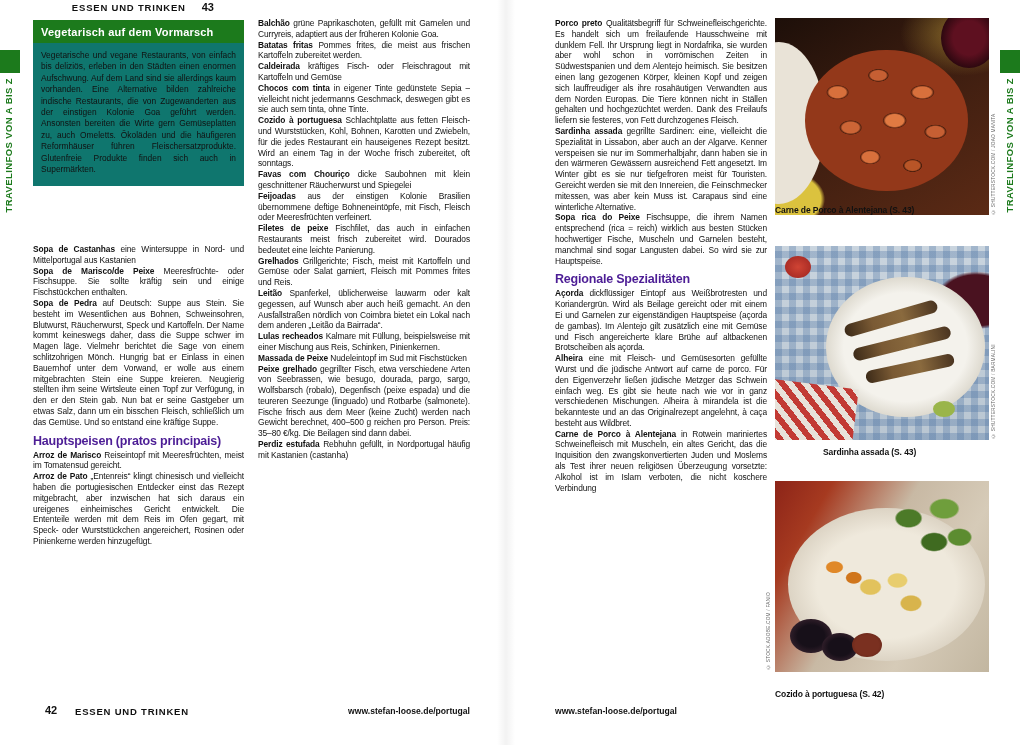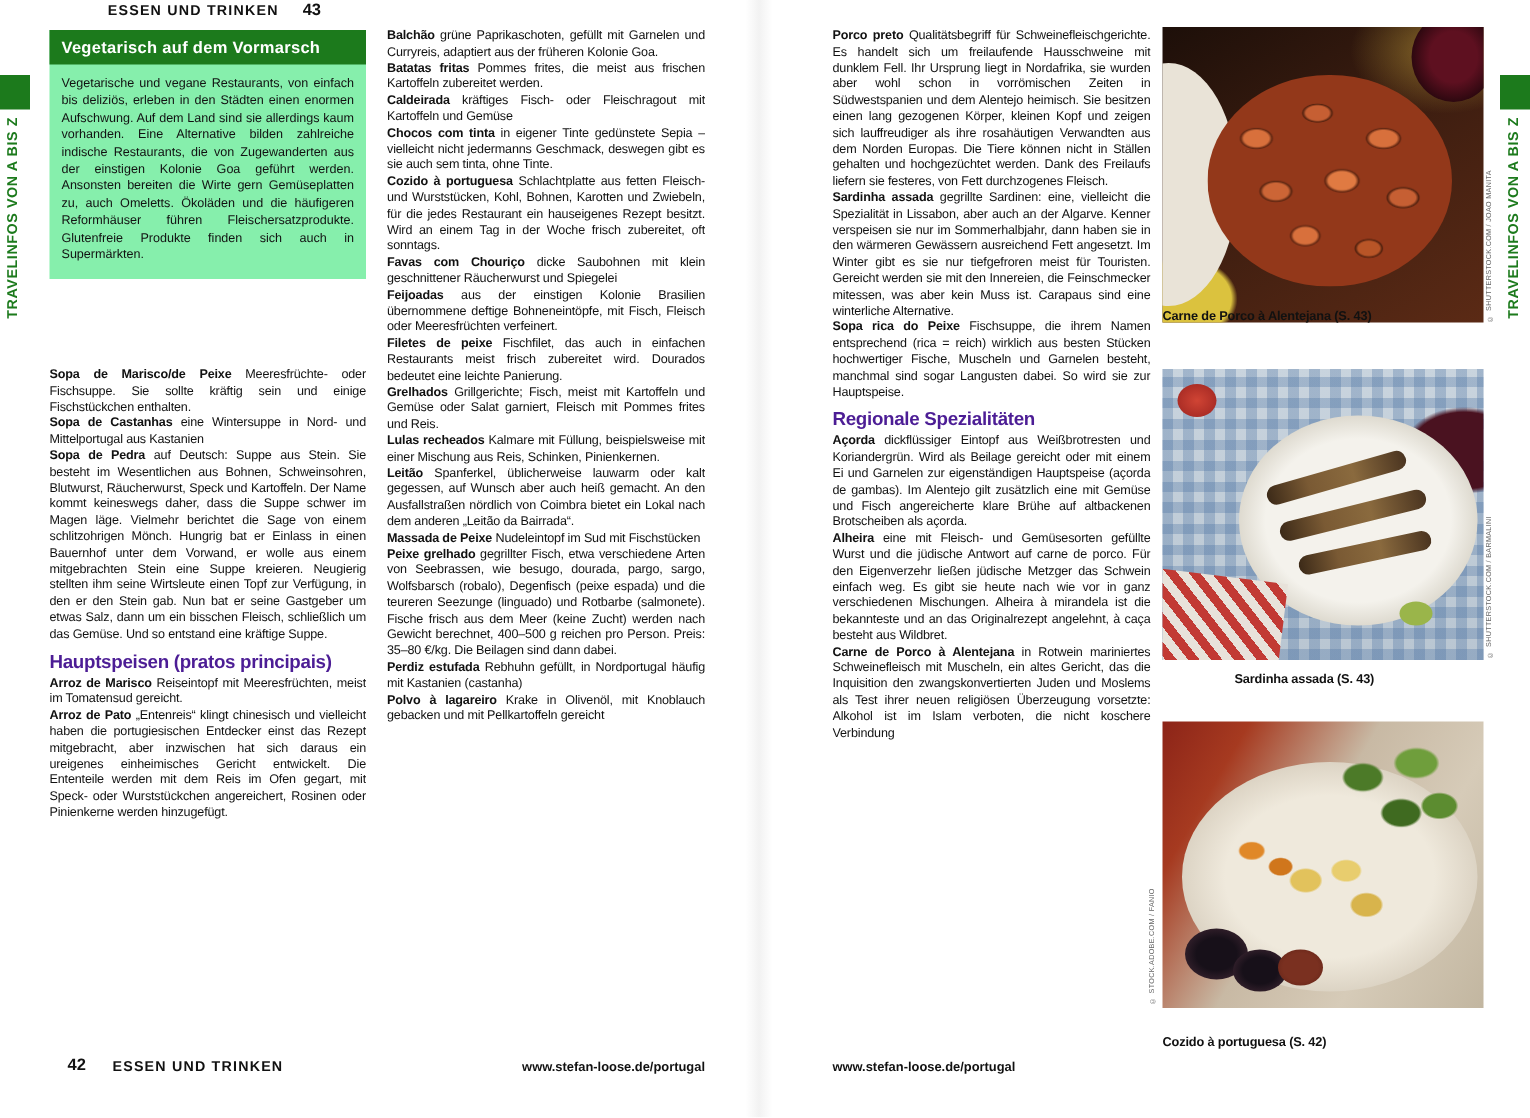--- a/index.html
+++ b/index.html
@@ -9,21 +9,21 @@
   
   .m-square{position:absolute;top:50px;width:20px;height:23px;background:#1c7a1c;}
   .m-label{position:absolute;top:78px;writing-mode:vertical-rl;transform:rotate(180deg);
            font-size:9.5px;font-weight:bold;color:#1c7a1c;letter-spacing:.4px;white-space:nowrap;}
 
   
   .gutter{position:absolute;left:497px;top:0;width:18px;height:745px;
           background:linear-gradient(to right,rgba(0,0,0,0),rgba(0,0,0,.05) 50%,rgba(0,0,0,0));}
 
   
-  .infobox{position:absolute;left:33px;top:20px;width:211px;background:#86efac;}
+  .infobox{position:absolute;left:33px;top:20px;width:211px;background:#0f766e;}
   .infobox-header{background:#1c7a1c;color:#fff;font-weight:bold;font-size:11px;
                   padding:6px 8px 5px;letter-spacing:.2px;}
   .infobox-body{padding:7px 8px 11px;font-size:8.4px;line-height:11.4px;text-align:justify;}
 
   
   .col{position:absolute;font-size:8.4px;line-height:10.8px;text-align:justify;
        letter-spacing:-.1px;overflow:hidden;}
   #col1{left:33px;top:244px;width:211px;height:458px;}
   #col2{left:258px;top:18px;width:212px;height:668px;}
   #col3{left:555px;top:18px;width:212px;height:668px;}
@@ -127,44 +127,43 @@
   <div class="m-label" style="left:1004px;">TRAVELINFOS VON A BIS Z</div>
 
   <div class="gutter"></div>
 
   <div class="infobox">
     <div class="infobox-header">Vegetarisch auf dem Vormarsch</div>
     <div class="infobox-body">Vegetarische und vegane Restaurants, von einfach bis deliziös, erleben in den Städten einen enormen Aufschwung. Auf dem Land sind sie allerdings kaum vorhanden. Eine Alternative bilden zahlreiche indische Restaurants, die von Zugewanderten aus der einstigen Kolonie Goa geführt werden. Ansonsten bereiten die Wirte gern Gemüseplatten zu, auch Omeletts. Ökoläden und die häufigeren Reformhäuser führen Fleischersatzprodukte. Glutenfreie Produkte finden sich auch in Supermärkten.</div>
   </div>
 
   <div id="col1" class="col">
+    <p class="entry"><b>Sopa de Castanhas</b> <span>eine Wintersuppe in Nord- und Mittelportugal aus Kastanien</span></p>
     <p class="entry"><b>Sopa de Marisco/de Peixe</b> <span>Meeresfrüchte- oder Fischsuppe. Sie sollte kräftig sein und einige Fischstückchen enthalten.</span></p>
-    <p class="entry"><b>Sopa de Castanhas</b> <span>eine Wintersuppe in Nord- und Mittelportugal aus Kastanien</span></p>
     <p class="entry"><b>Sopa de Pedra</b> <span>auf Deutsch: Suppe aus Stein. Sie besteht im Wesentlichen aus Bohnen, Schweinsohren, Blutwurst, Räucherwurst, Speck und Kartoffeln. Der Name kommt keineswegs daher, dass die Suppe schwer im Magen läge. Vielmehr berichtet die Sage von einem schlitzohrigen Mönch. Hungrig bat er Einlass in einen Bauernhof unter dem Vorwand, er wolle aus einem mitgebrachten Stein eine Suppe kreieren. Neugierig stellten ihm seine Wirtsleute einen Topf zur Verfügung, in den er den Stein gab. Nun bat er seine Gastgeber um etwas Salz, dann um ein bisschen Fleisch, schließlich um das Gemüse. Und so entstand eine kräftige Suppe.</span></p>
     <h2 class="green-head">Hauptspeisen (pratos principais)</h2>
     <p class="entry"><b>Arroz de Marisco</b> <span>Reiseintopf mit Meeresfrüchten, meist im Tomatensud gereicht.</span></p>
     <p class="entry"><b>Arroz de Pato</b> <span>„Entenreis“ klingt chinesisch und vielleicht haben die portugiesischen Entdecker einst das Rezept mitgebracht, aber inzwischen hat sich daraus ein ureigenes einheimisches Gericht entwickelt. Die Ententeile werden mit dem Reis im Ofen gegart, mit Speck- oder Wurststückchen angereichert, Rosinen oder Pinienkerne werden hinzugefügt.</span></p>
   </div>
 
   <div id="col2" class="col">
     <p class="entry"><b>Balchão</b> <span>grüne Paprikaschoten, gefüllt mit Garnelen und Curryreis, adaptiert aus der früheren Kolonie Goa.</span></p>
     <p class="entry"><b>Batatas fritas</b> <span>Pommes frites, die meist aus frischen Kartoffeln zubereitet werden.</span></p>
     <p class="entry"><b>Caldeirada</b> <span>kräftiges Fisch- oder Fleischragout mit Kartoffeln und Gemüse</span></p>
     <p class="entry"><b>Chocos com tinta</b> <span>in eigener Tinte gedünstete Sepia – vielleicht nicht jedermanns Geschmack, deswegen gibt es sie auch sem tinta, ohne Tinte.</span></p>
     <p class="entry"><b>Cozido à portuguesa</b> <span>Schlachtplatte aus fetten Fleisch- und Wurststücken, Kohl, Bohnen, Karotten und Zwiebeln, für die jedes Restaurant ein hauseigenes Rezept besitzt. Wird an einem Tag in der Woche frisch zubereitet, oft sonntags.</span></p>
     <p class="entry"><b>Favas com Chouriço</b> <span>dicke Saubohnen mit klein geschnittener Räucherwurst und Spiegelei</span></p>
     <p class="entry"><b>Feijoadas</b> <span>aus der einstigen Kolonie Brasilien übernommene deftige Bohneneintöpfe, mit Fisch, Fleisch oder Meeresfrüchten verfeinert.</span></p>
     <p class="entry"><b>Filetes de peixe</b> <span>Fischfilet, das auch in einfachen Restaurants meist frisch zubereitet wird. Dourados bedeutet eine leichte Panierung.</span></p>
     <p class="entry"><b>Grelhados</b> <span>Grillgerichte; Fisch, meist mit Kartoffeln und Gemüse oder Salat garniert, Fleisch mit Pommes frites und Reis.</span></p>
+    <p class="entry"><b>Leitão</b> <span>Spanferkel, üblicherweise lauwarm oder kalt gegessen, auf Wunsch aber auch heiß gemacht. An den Ausfallstraßen nördlich von Coimbra bietet ein Lokal nach dem anderen „Leitão da Bairrada“.</span></p>
     <p class="entry"><b>Lulas recheados</b> <span>Kalmare mit Füllung, beispielsweise mit einer Mischung aus Reis, Schinken, Pinienkernen.</span></p>
-    <p class="entry"><b>Leitão</b> <span>Spanferkel, üblicherweise lauwarm oder kalt gegessen, auf Wunsch aber auch heiß gemacht. An den Ausfallstraßen nördlich von Coimbra bietet ein Lokal nach dem anderen „Leitão da Bairrada“.</span></p>
     <p class="entry"><b>Massada de Peixe</b> <span>Nudeleintopf im Sud mit Fischstücken</span></p>
     <p class="entry"><b>Peixe grelhado</b> <span>gegrillter Fisch, etwa verschiedene Arten von Seebrassen, wie besugo, dourada, pargo, sargo, Wolfsbarsch (robalo), Degenfisch (peixe espada) und die teureren Seezunge (linguado) und Rotbarbe (salmonete). Fische frisch aus dem Meer (keine Zucht) werden nach Gewicht berechnet, 400–500 g reichen pro Person. Preis: 35–80 €/kg. Die Beilagen sind dann dabei.</span></p>
     <p class="entry"><b>Perdiz estufada</b> <span>Rebhuhn gefüllt, in Nordportugal häufig mit Kastanien (castanha)</span></p>
-    <p class="entry"><b>Polvo à lagareiro</b> <span>Krake in Olivenöl, mit Knoblauch gebacken und mit Pellkartoffeln gereicht</span></p>
   </div>
 
   <div id="col3" class="col">
     <p class="entry"><b>Porco preto</b> <span>Qualitätsbegriff für Schweinefleischgerichte. Es handelt sich um freilaufende Hausschweine mit dunklem Fell. Ihr Ursprung liegt in Nordafrika, sie wurden aber wohl schon in vorrömischen Zeiten in Südwestspanien und dem Alentejo heimisch. Sie besitzen einen lang gezogenen Körper, kleinen Kopf und zeigen sich lauffreudiger als ihre rosahäutigen Verwandten aus dem Norden Europas. Die Tiere können nicht in Ställen gehalten und hochgezüchtet werden. Dank des Freilaufs liefern sie festeres, von Fett durchzogenes Fleisch.</span></p>
     <p class="entry"><b>Sardinha assada</b> <span>gegrillte Sardinen: eine, vielleicht die Spezialität in Lissabon, aber auch an der Algarve. Kenner verspeisen sie nur im Sommerhalbjahr, dann haben sie in den wärmeren Gewässern ausreichend Fett angesetzt. Im Winter gibt es sie nur tiefgefroren meist für Touristen. Gereicht werden sie mit den Innereien, die Feinschmecker mitessen, was aber kein Muss ist. Carapaus sind eine winterliche Alternative.</span></p>
     <p class="entry"><b>Sopa rica do Peixe</b> <span>Fischsuppe, die ihrem Namen entsprechend (rica = reich) wirklich aus besten Stücken hochwertiger Fische, Muscheln und Garnelen besteht, manchmal sind sogar Langusten dabei. So wird sie zur Hauptspeise.</span></p>
     <h2 class="green-head">Regionale Spezialitäten</h2>
     <p class="entry"><b>Açorda</b> <span>dickflüssiger Eintopf aus Weißbrotresten und Koriandergrün. Wird als Beilage gereicht oder mit einem Ei und Garnelen zur eigenständigen Hauptspeise (açorda de gambas). Im Alentejo gilt zusätzlich eine mit Gemüse und Fisch angereicherte klare Brühe auf altbackenen Brotscheiben als açorda.</span></p>
     <p class="entry"><b>Alheira</b> <span>eine mit Fleisch- und Gemüsesorten gefüllte Wurst und die jüdische Antwort auf carne de porco. Für den Eigenverzehr ließen jüdische Metzger das Schwein einfach weg. Es gibt sie heute nach wie vor in ganz verschiedenen Mischungen. Alheira à mirandela ist die bekannteste und an das Originalrezept angelehnt, à caça besteht aus Wildbret.</span></p>
     <p class="entry"><b>Carne de Porco à Alentejana</b> <span>in Rotwein mariniertes Schweinefleisch mit Muscheln, ein altes Gericht, das die Inquisition den zwangskonvertierten Juden und Moslems als Test ihrer neuen religiösen Überzeugung vorsetzte: Alkohol ist im Islam verboten, die nicht koschere Verbindung</span></p>

